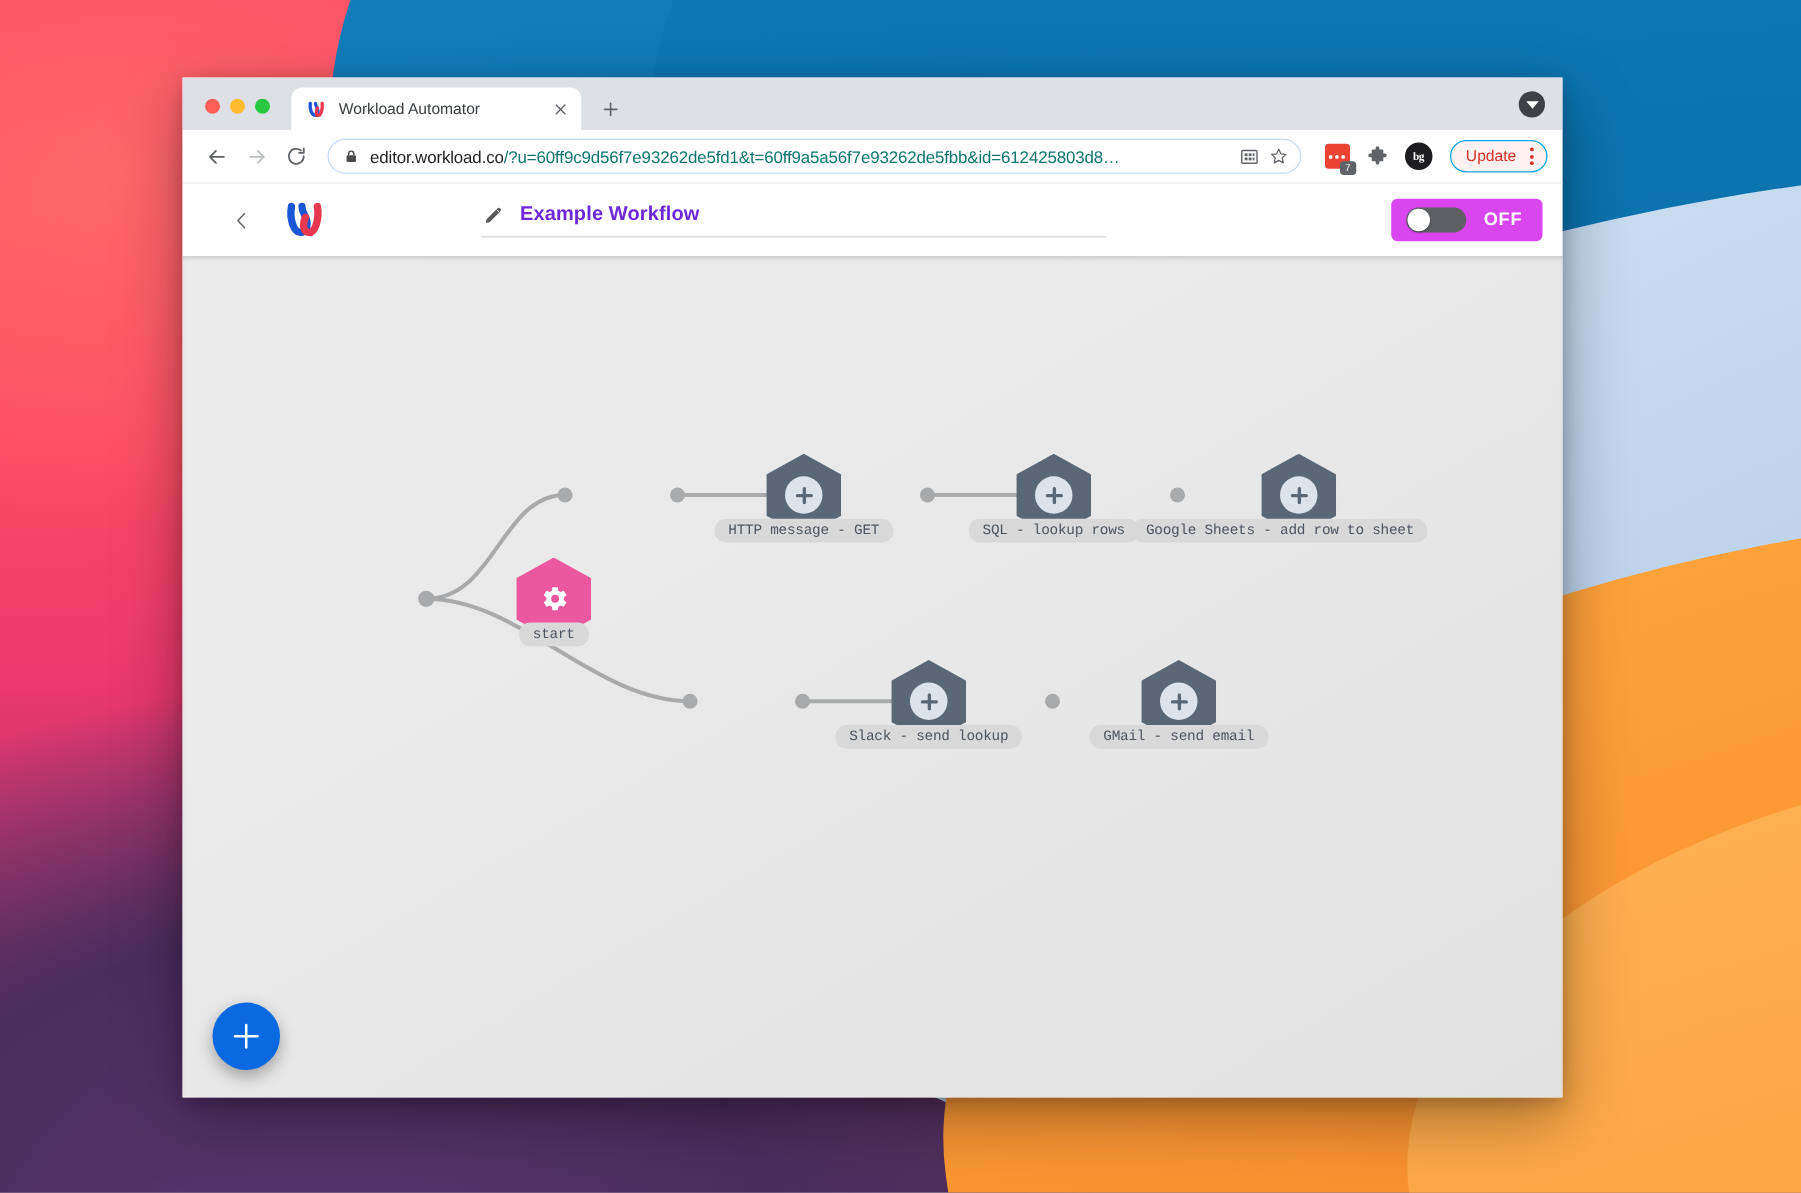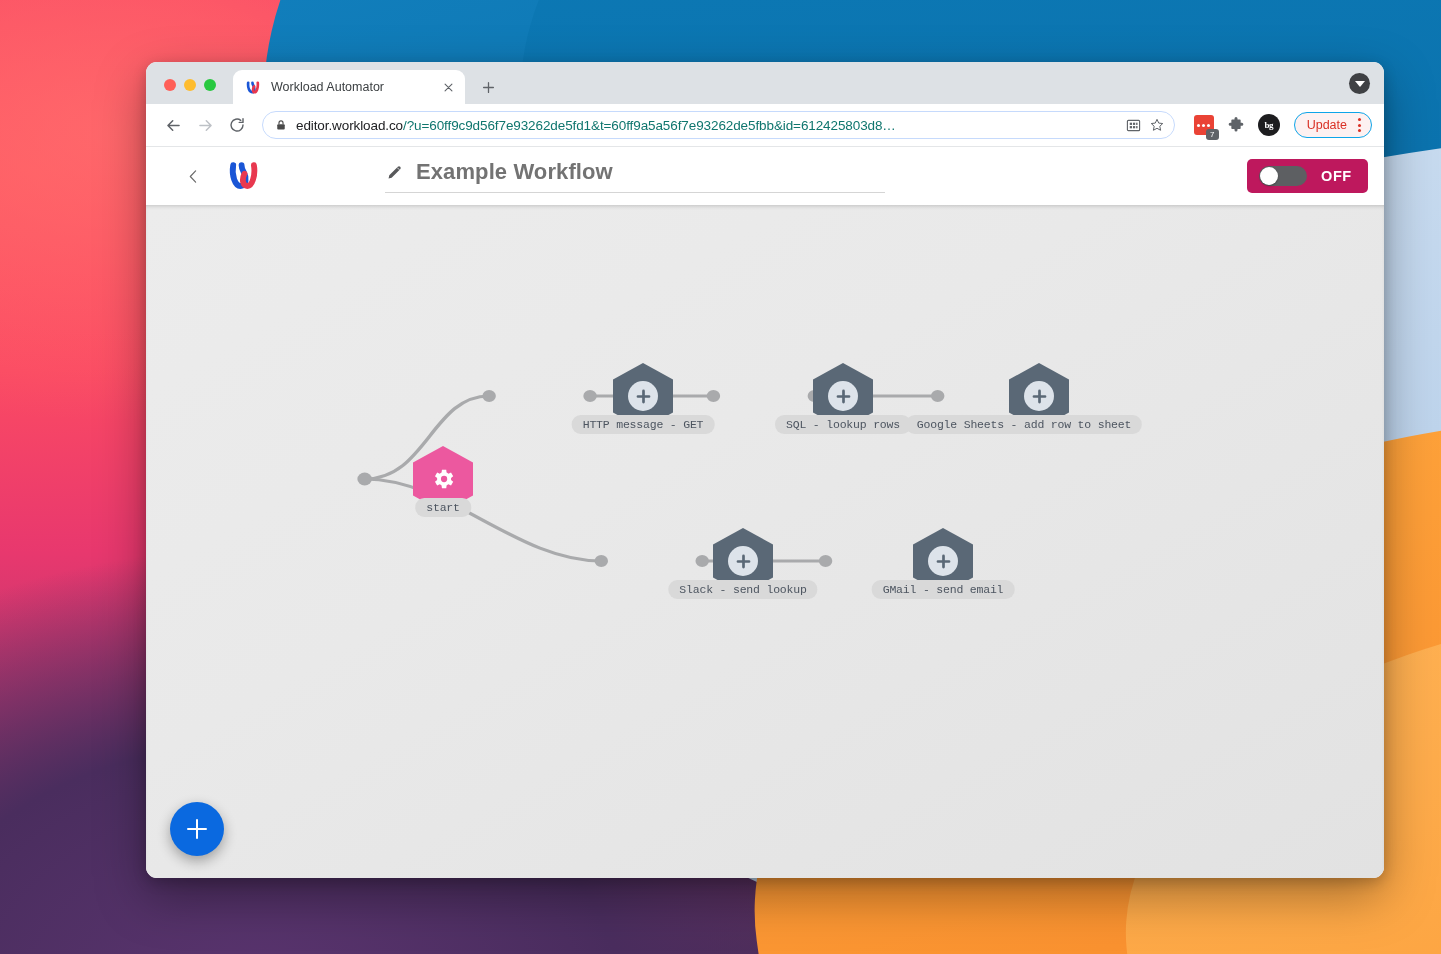--- a/index.html
+++ b/index.html
@@ -50,22 +50,22 @@
     transform:rotate(-6deg);
   }
   .wp-pinkwave{
     position:absolute;left:-30%;top:-16%;width:76%;height:60%;
     border-radius:50%;
     background:radial-gradient(60% 70% at 50% 50%, rgba(255,110,110,.75) 0%, rgba(255,92,104,0) 72%);
   }
 
   
   #browser-window{
-    position:absolute;left:146px;top:62px;width:1238px;height:816px;
-    border-radius:11px;overflow:hidden;
+    position:absolute;left:146px;top:62px;width:1104px;height:816px;
+    border-radius:0;overflow:hidden;
     box-shadow:0 18px 50px rgba(0,0,0,.34), 0 4px 14px rgba(0,0,0,.2);
     background:#fff;
   }
   
   .tabstrip{
     height:42px;background:#dde1e5;position:relative;
     display:flex;align-items:flex-end;padding-left:14px;
   }
   .traffic{position:absolute;left:18px;top:17px;display:flex;gap:8px;}
   .tl{width:12px;height:12px;border-radius:50%;}
@@ -154,23 +154,23 @@
   .back-chevron{
     width:26px;height:26px;display:flex;align-items:center;justify-content:center;
     color:#6b6b6b;font-size:19px;margin-left:16px;flex:0 0 26px;
   }
   .brand-logo{width:36px;height:32px;margin-left:20px;flex:0 0 36px;}
   .title-wrap{
     margin-left:123px;display:flex;align-items:center;gap:12px;
     border-bottom:1px solid #d5d5d5;padding-bottom:7px;width:500px;
   }
   .pencil{flex:0 0 19px;display:flex;align-items:center;color:#58595b;}
-  .wf-title{font-size:22px;font-weight:700;color:#737373;letter-spacing:.1px;}
+  .wf-title{font-size:16px;font-weight:700;color:#6d28d9;letter-spacing:.1px;}
   .toggle-wrap{
-    position:absolute;right:16px;top:12px;width:121px;height:34px;background:#be185d;
+    position:absolute;right:16px;top:12px;width:121px;height:34px;background:#d946ef;
     border-radius:5px;display:flex;align-items:center;padding-left:12px;box-sizing:border-box;gap:14px;
   }
   .toggle-track{
     width:48px;height:20px;border-radius:10px;background:#5d5f62;position:relative;flex:0 0 48px;
   }
   .toggle-knob{
     position:absolute;left:1px;top:1px;width:18px;height:18px;border-radius:50%;background:#fff;
     box-shadow:0 1px 2px rgba(0,0,0,.3);
   }
   .toggle-label{color:#fff;font-size:14.5px;font-weight:700;letter-spacing:.6px;}

